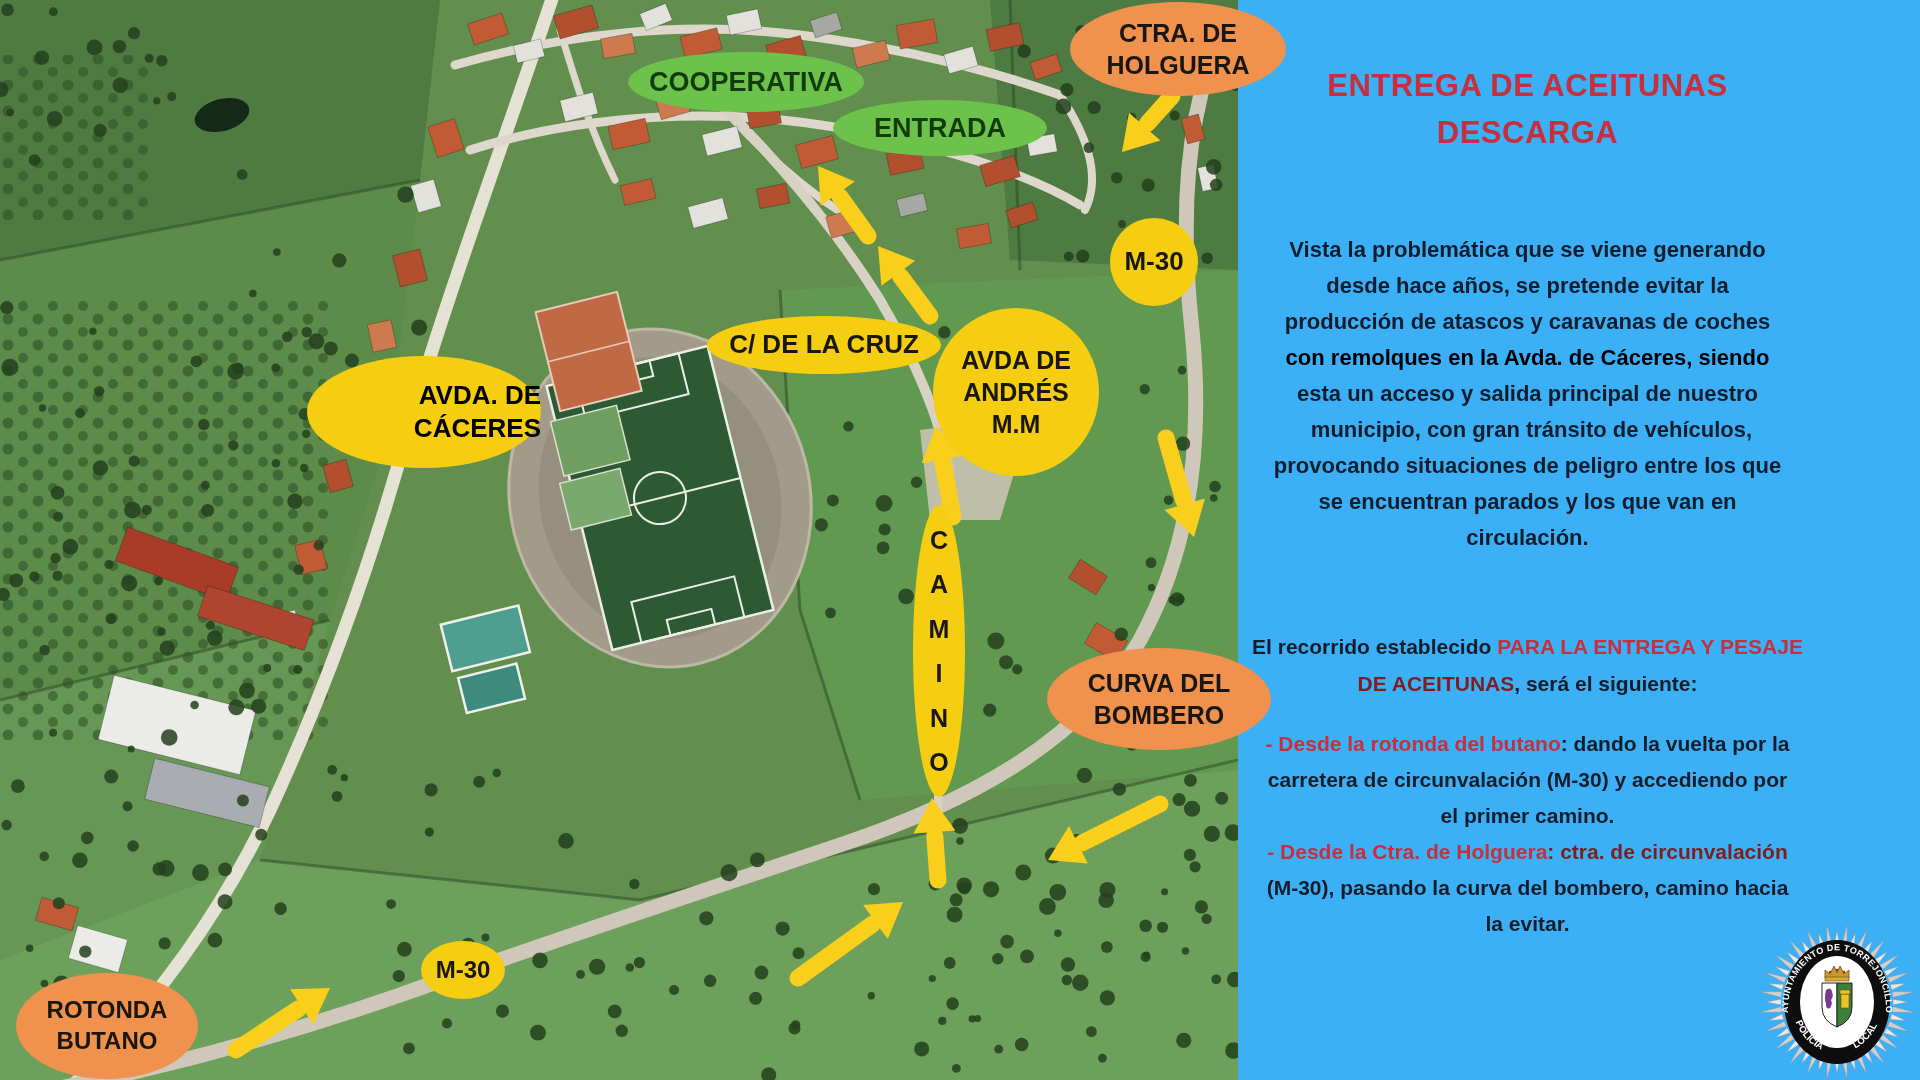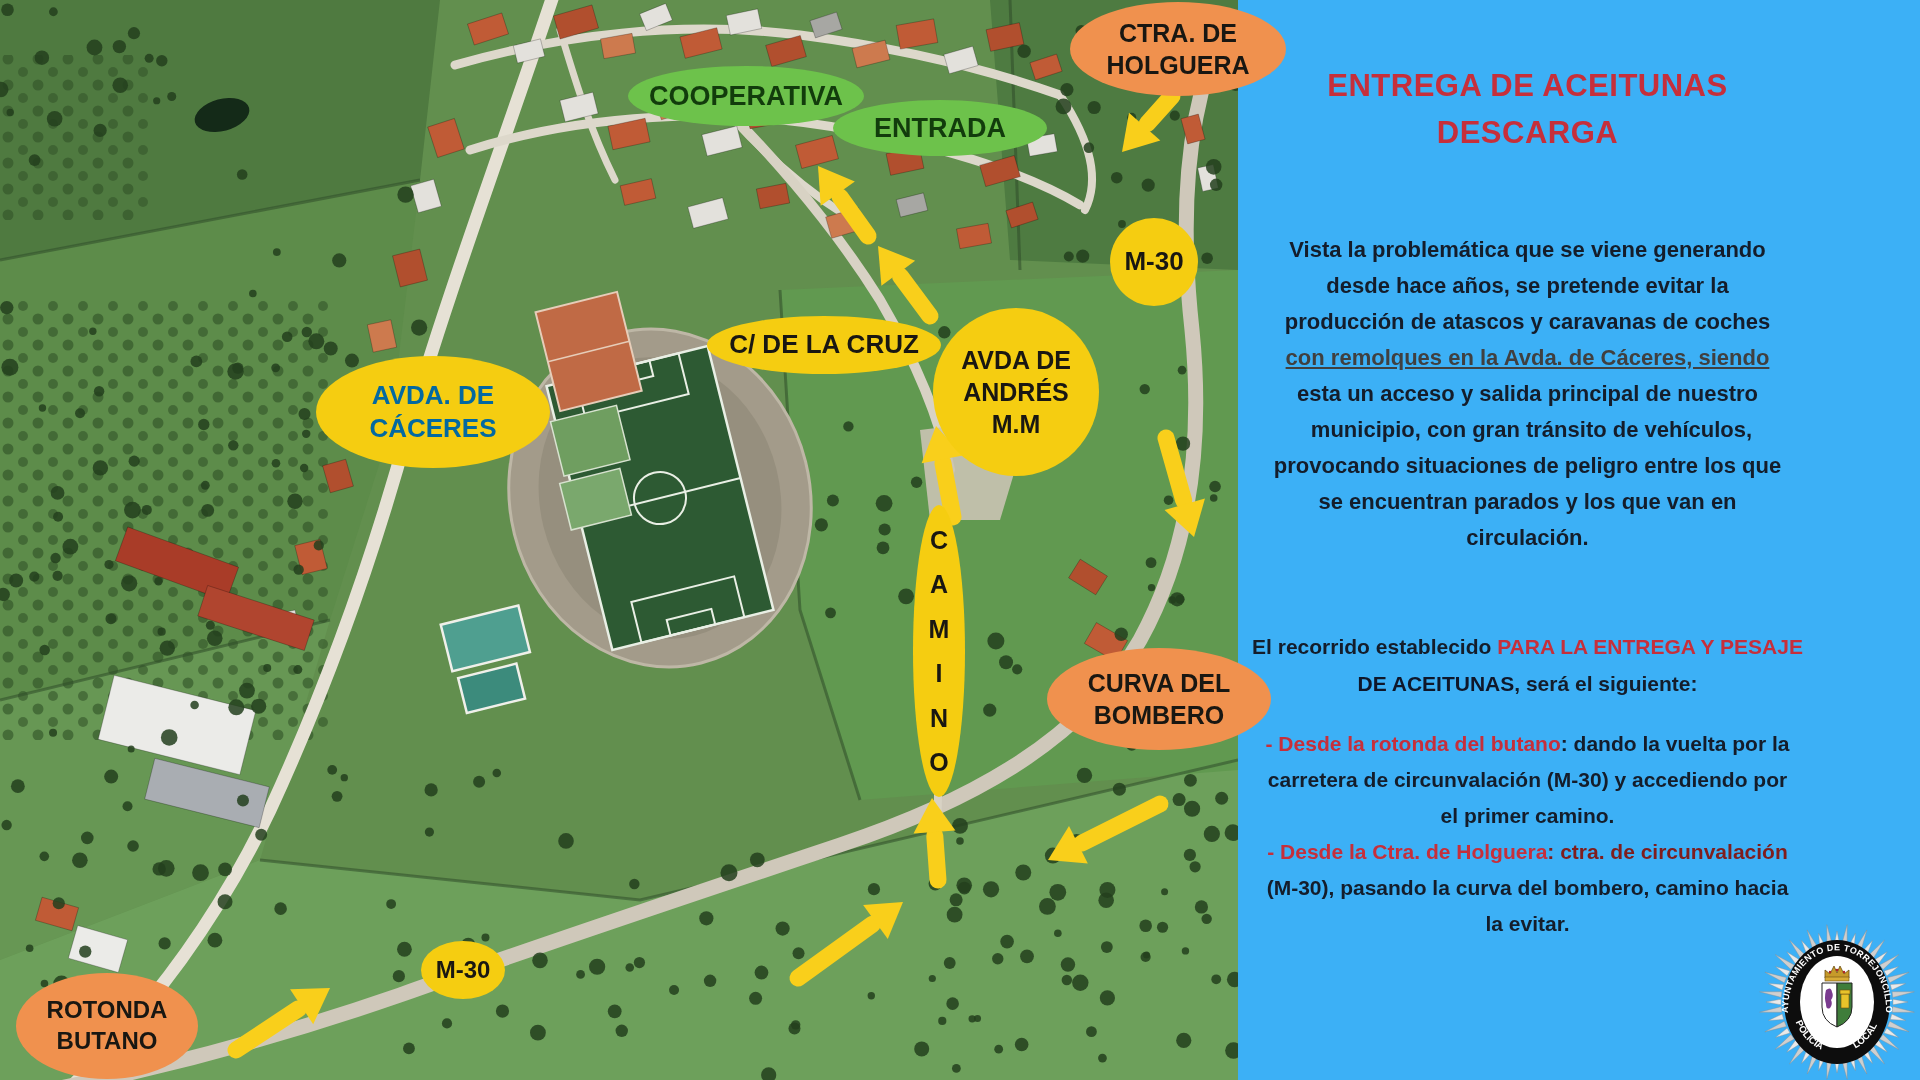--- a/index.html
+++ b/index.html
@@ -401,30 +401,30 @@
 
 <div id="panel">
   <div id="title" class="txtcol" style="color: rgb(198, 47, 59);">
         <div class="tline"><span style="color: rgb(198, 47, 59);">ENTREGA DE ACEITUNAS</span></div>
         <div class="tline"><span style="color: rgb(198, 47, 59);">DESCARGA</span></div>
       </div>
   <div id="intro" class="txtcol">
         <div class="tline"><span style="color: rgb(20, 29, 43);">Vista la problemática que se viene generando</span></div>
         <div class="tline"><span style="color: rgb(20, 29, 43);">desde hace años, se pretende evitar la</span></div>
         <div class="tline"><span style="color: rgb(20, 29, 43);">producción de atascos y caravanas de coches</span></div>
-        <div class="tline"><span style="color: #404040; text-decoration: underline;">con remolques en la Avda. de Cáceres, siendo</span></div>
+        <div class="tline"><span style="color: #000000;">con remolques en la Avda. de Cáceres, siendo</span></div>
         <div class="tline"><span style="color: rgb(20, 29, 43);">esta un acceso y salida principal de nuestro</span></div>
         <div class="tline"><span style="color: rgb(20, 29, 43); margin-left: 8px;">municipio, con gran tránsito de vehículos,</span></div>
         <div class="tline"><span style="color: rgb(20, 29, 43);">provocando situaciones de peligro entre los que</span></div>
         <div class="tline"><span style="color: rgb(20, 29, 43);">se encuentran parados y los que van en</span></div>
         <div class="tline"><span style="color: rgb(20, 29, 43);">circulación.</span></div>
       </div>
   <div id="recorrido" class="txtcol">
         <div class="tline"><span style="color: rgb(20, 29, 43);">El recorrido establecido </span><span style="color: rgb(198, 47, 59);">PARA LA ENTREGA Y PESAJE</span></div>
-        <div class="tline"><span style="color: #0f172a;">DE ACEITUNAS</span><span style="color: rgb(20, 29, 43);">, será el siguiente:</span></div>
+        <div class="tline"><span style="color: #7f1d1d;">DE ACEITUNAS</span><span style="color: rgb(20, 29, 43);">, será el siguiente:</span></div>
       </div>
   <div id="routes" class="txtcol">
         <div class="tline"><span style="color: rgb(198, 47, 59);">- Desde la rotonda del butano</span><span style="color: rgb(20, 29, 43);">: dando la vuelta por la</span></div>
         <div class="tline"><span style="color: rgb(20, 29, 43);">carretera de circunvalación (M-30) y accediendo por</span></div>
         <div class="tline"><span style="color: rgb(20, 29, 43);">el primer camino.</span></div>
         <div class="tline"><span style="color: rgb(198, 47, 59);">- Desde la Ctra. de Holguera</span><span style="color: #7f1d1d;">: ctra. de circunvalación</span></div>
         <div class="tline"><span style="color: rgb(20, 29, 43);">(M-30), pasando la curva del bombero, camino hacia</span></div>
         <div class="tline"><span style="color: rgb(20, 29, 43);">la evitar.</span></div>
       </div>
 </div>
@@ -461,42 +461,42 @@
       <g>
         <line x1="798" y1="978" x2="872.2173978178045" y2="924.280740627113" stroke="#F9CF1B" stroke-width="17" stroke-linecap="round"></line>
         <polygon points="903,902 887.770712604598,938.946837556525 863.1446308588415,904.9239614604141" fill="#F9CF1B"></polygon>
       </g>
       <g>
         <line x1="236" y1="1050" x2="298.27863819202145" y2="1008.9226003414326" stroke="#F9CF1B" stroke-width="17" stroke-linecap="round"></line>
         <polygon points="330,988 313.18021857102144,1024.2504476204278 290.05523924628005,989.18999509582" fill="#F9CF1B"></polygon>
       </g>
     </svg>
 <div id="label-layer">
-      <div class="oval" style="left: 628px; top: 66px; width: 236px; height: 60px; background: rgb(109, 194, 75); color: rgb(18, 60, 12); font-size: 27px;">
+      <div class="oval" style="left: 628px; top: 52px; width: 236px; height: 60px; background: rgb(109, 194, 75); color: rgb(18, 60, 12); font-size: 27px;">
         <div>COOPERATIVA</div>
       </div>
       <div class="oval" style="left: 833px; top: 100px; width: 214px; height: 56px; background: rgb(109, 194, 75); color: rgb(18, 60, 12); font-size: 27px;">
         <div>ENTRADA</div>
       </div>
       <div class="oval" style="left: 1070px; top: 2px; width: 216px; height: 94px; background: rgb(240, 145, 78); color: rgb(25, 23, 18); font-size: 25px;">
         <div>CTRA. DE</div>
         <div>HOLGUERA</div>
       </div>
       <div class="oval" style="left: 1110px; top: 218px; width: 88px; height: 88px; background: rgb(245, 205, 17); color: rgb(25, 23, 18); font-size: 26px;">
         <div>M-30</div>
       </div>
       <div class="oval" style="left: 707px; top: 316px; width: 234px; height: 58px; background: rgb(245, 205, 17); color: rgb(25, 23, 18); font-size: 26px;">
         <div>C/ DE LA CRUZ</div>
       </div>
       <div class="oval" style="left: 933px; top: 308px; width: 166px; height: 168px; background: rgb(245, 205, 17); color: rgb(25, 23, 18); font-size: 25px;">
         <div>AVDA DE</div>
         <div>ANDRÉS</div>
         <div>M.M</div>
       </div>
-      <div class="oval" style="left: 316px; top: 356px; width: 234px; height: 112px; background: rgb(245, 205, 17); color: #0369a1; font-size: 26px;">
+      <div class="oval" style="left: 307px; top: 356px; width: 234px; height: 112px; background: rgb(245, 205, 17); color: #000000; font-size: 26px; align-items: flex-end;">
         <div>AVDA. DE</div>
         <div>CÁCERES</div>
       </div>
       <div class="oval" style="left: 913px; top: 505px; width: 52px; height: 292px; background: rgb(245, 205, 17); color: rgb(25, 23, 18); font-size: 25px; line-height: 1.78;">
         <div>C</div>
         <div>A</div>
         <div>M</div>
         <div>I</div>
         <div>N</div>
         <div>O</div>

